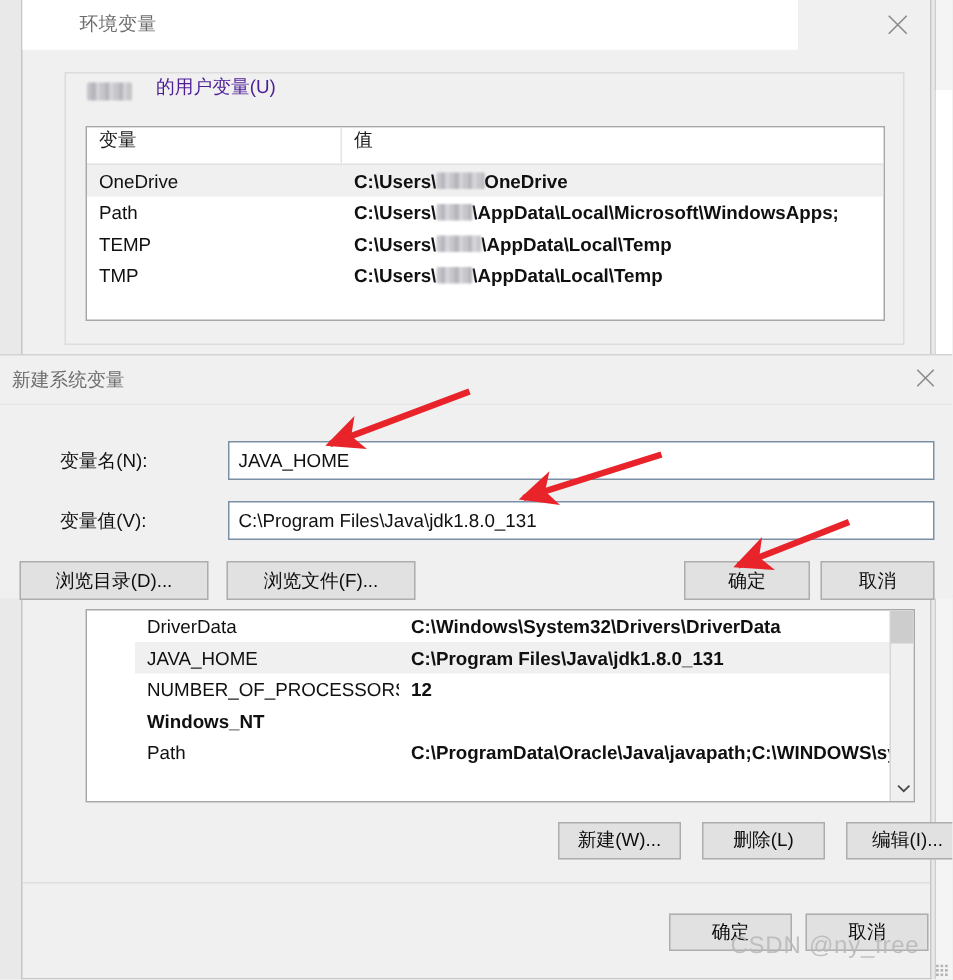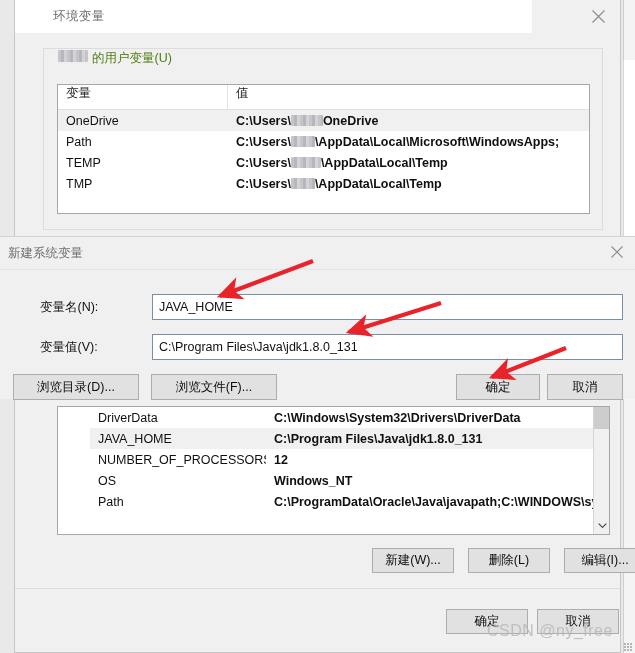--- a/index.html
+++ b/index.html
@@ -77,24 +77,24 @@
     width: 560px; height: 182px;
     border: 1px solid #dcdcdc;
     border-radius: 0;
   }
   .group-legend {
     position: absolute;
     left: 40px; top: 50px;
     background: #f0f0f0;
     padding: 0 5px 0 3px;
     font-size: 12.5px;
-    color: #4d7c0f;
-    display: flex;
-    align-items: flex-start;
-    gap: 4px;
+    color: #4c1d95;
+    display: flex;
+    align-items: flex-end;
+    gap: 16px;
     white-space: nowrap;
   }
   .redact {
     display: inline-block;
     height: 12px;
     vertical-align: middle;
     background:
       repeating-linear-gradient(90deg, #c4c4c8 0 3px, #b3b3bb 3px 6px, #d2d2d6 6px 9px);
     opacity: .95;
     border-radius: 1px;
@@ -397,21 +397,20 @@
           </div>
           <div class="tbl-row sel">
             <div class="td c1">JAVA_HOME</div>
             <div class="td c2">C:\Program Files\Java\jdk1.8.0_131</div>
           </div>
           <div class="tbl-row">
             <div class="td c1">NUMBER_OF_PROCESSORS</div>
             <div class="td c2">12</div>
           </div>
           <div class="tbl-row">
-            <div class="td c1">OS</div>
             <div class="td c2">Windows_NT</div>
           </div>
           <div class="tbl-row">
             <div class="td c1">Path</div>
             <div class="td c2">C:\ProgramData\Oracle\Java\javapath;C:\WINDOWS\system3...</div>
           </div>
         </div>
       <div class="scroll">
         <div class="thumb"></div>
         <div class="arrow-dn">

